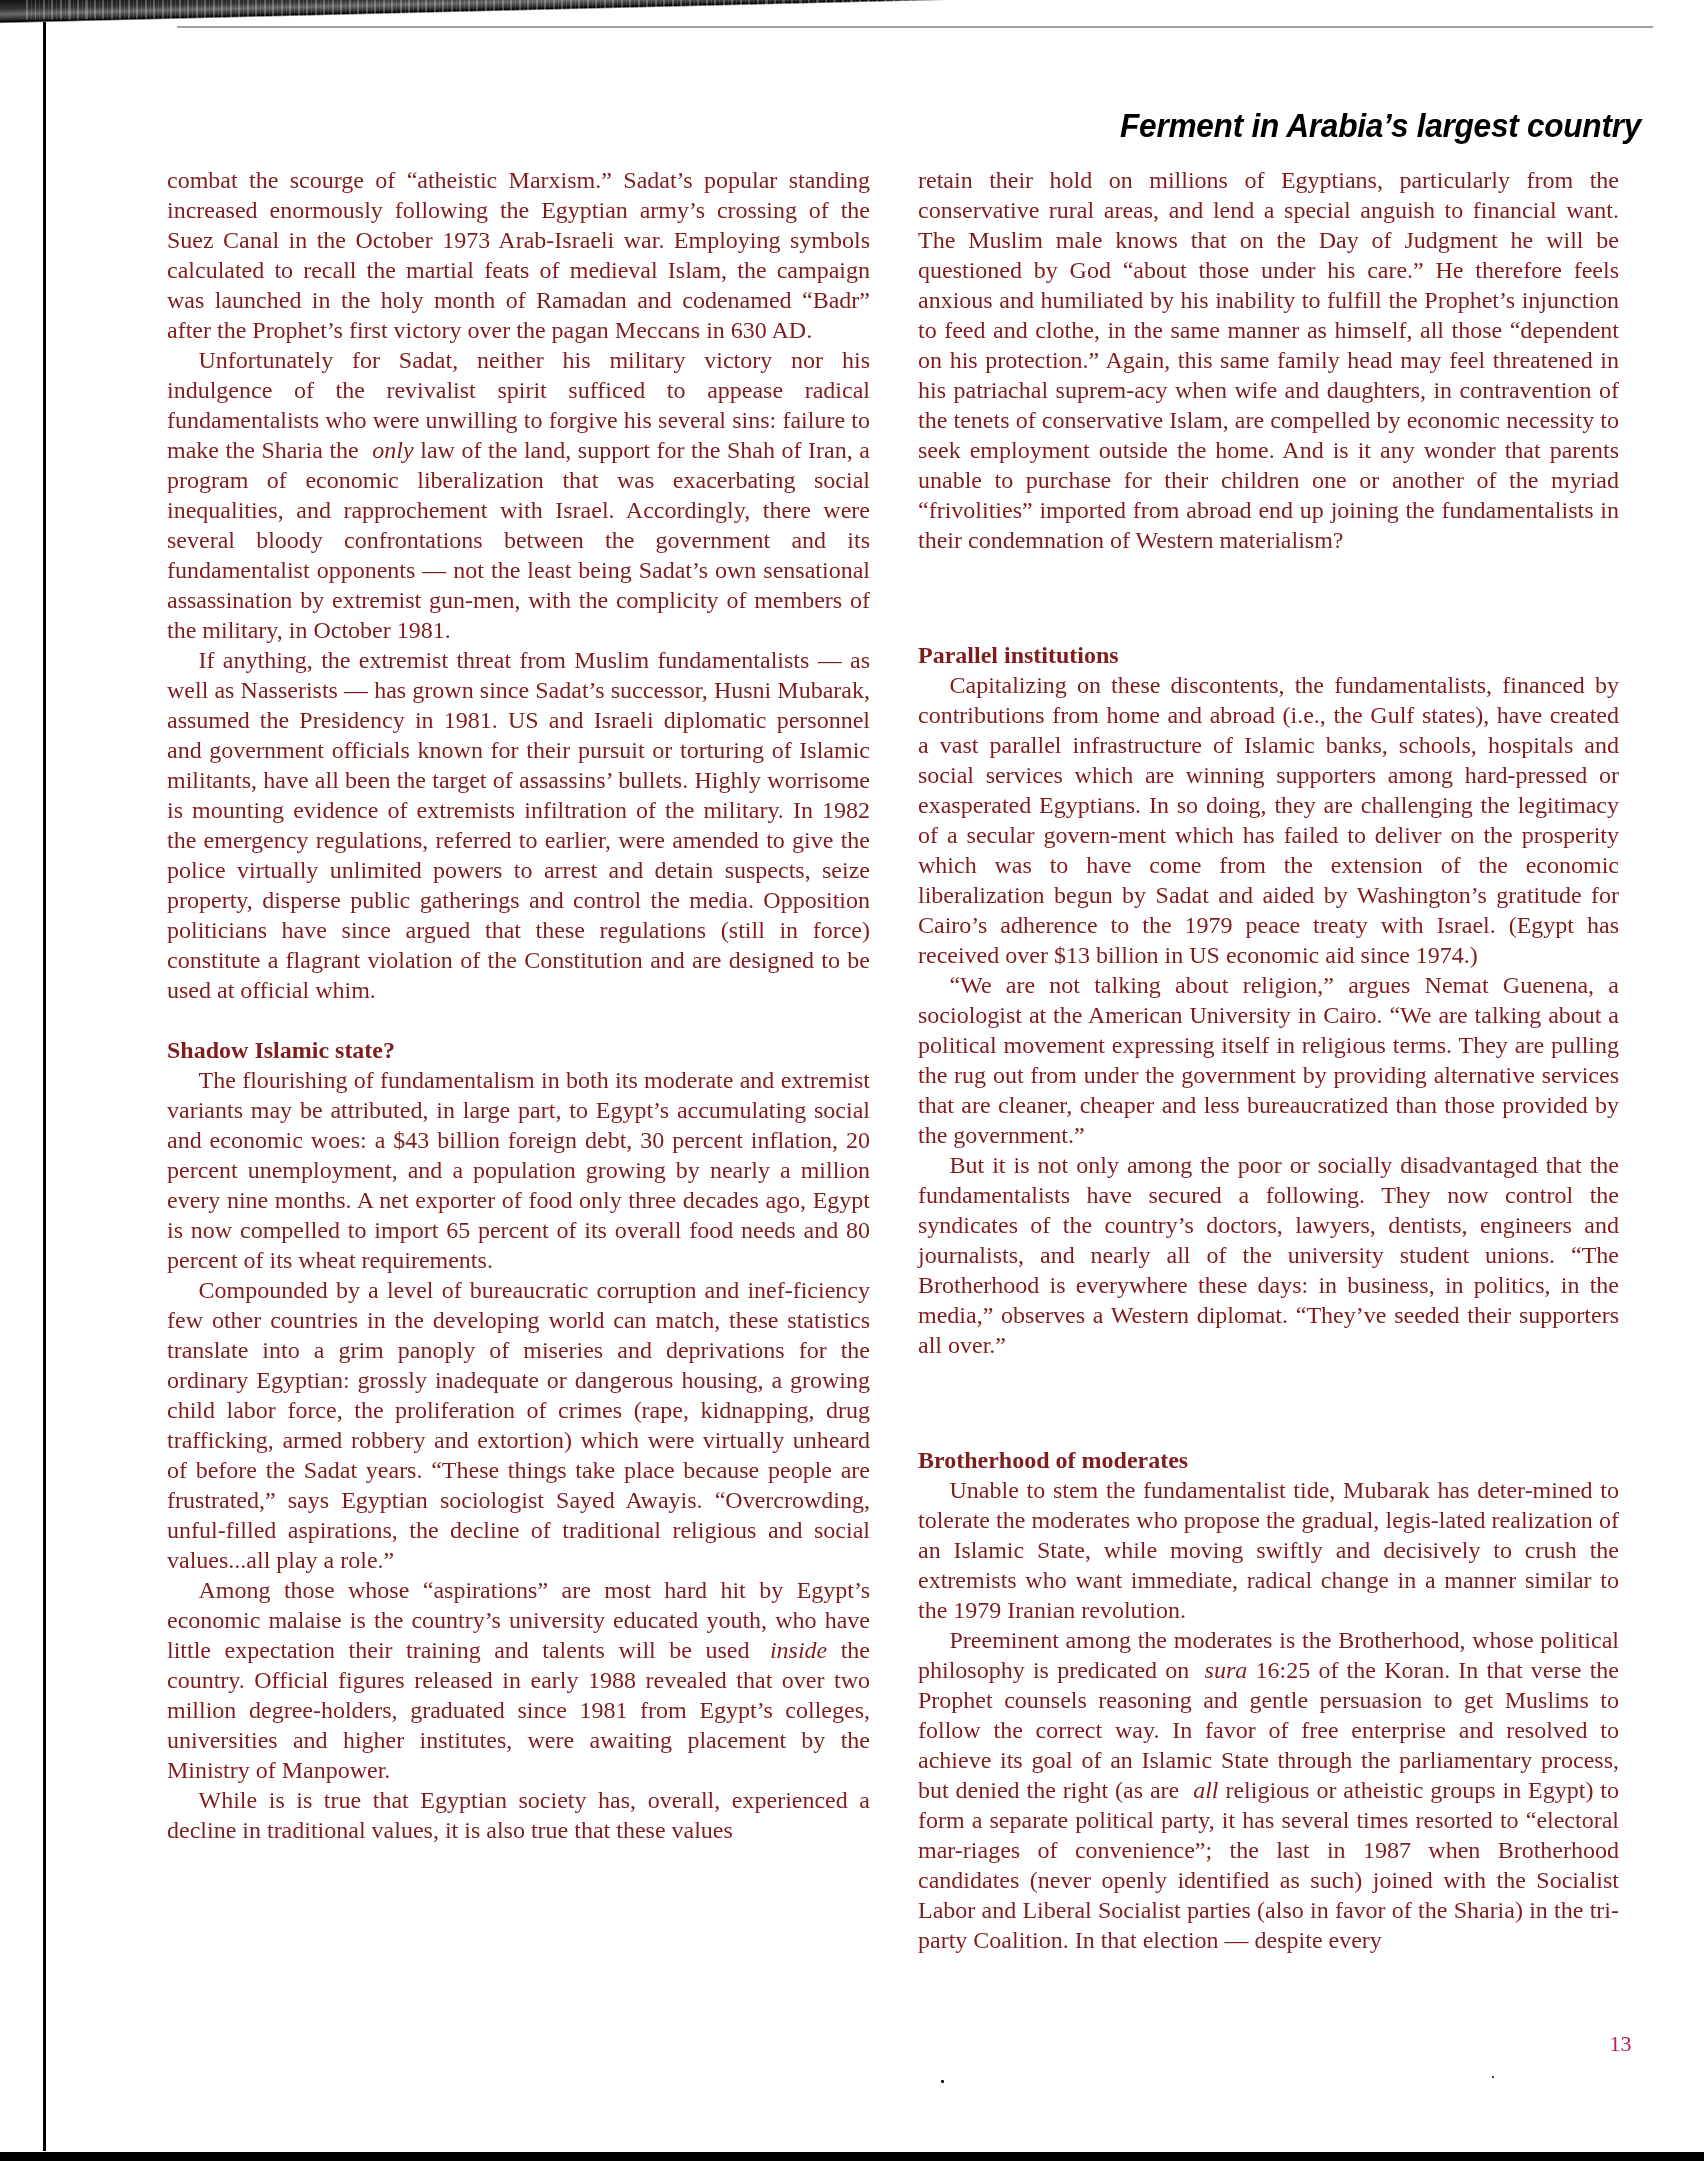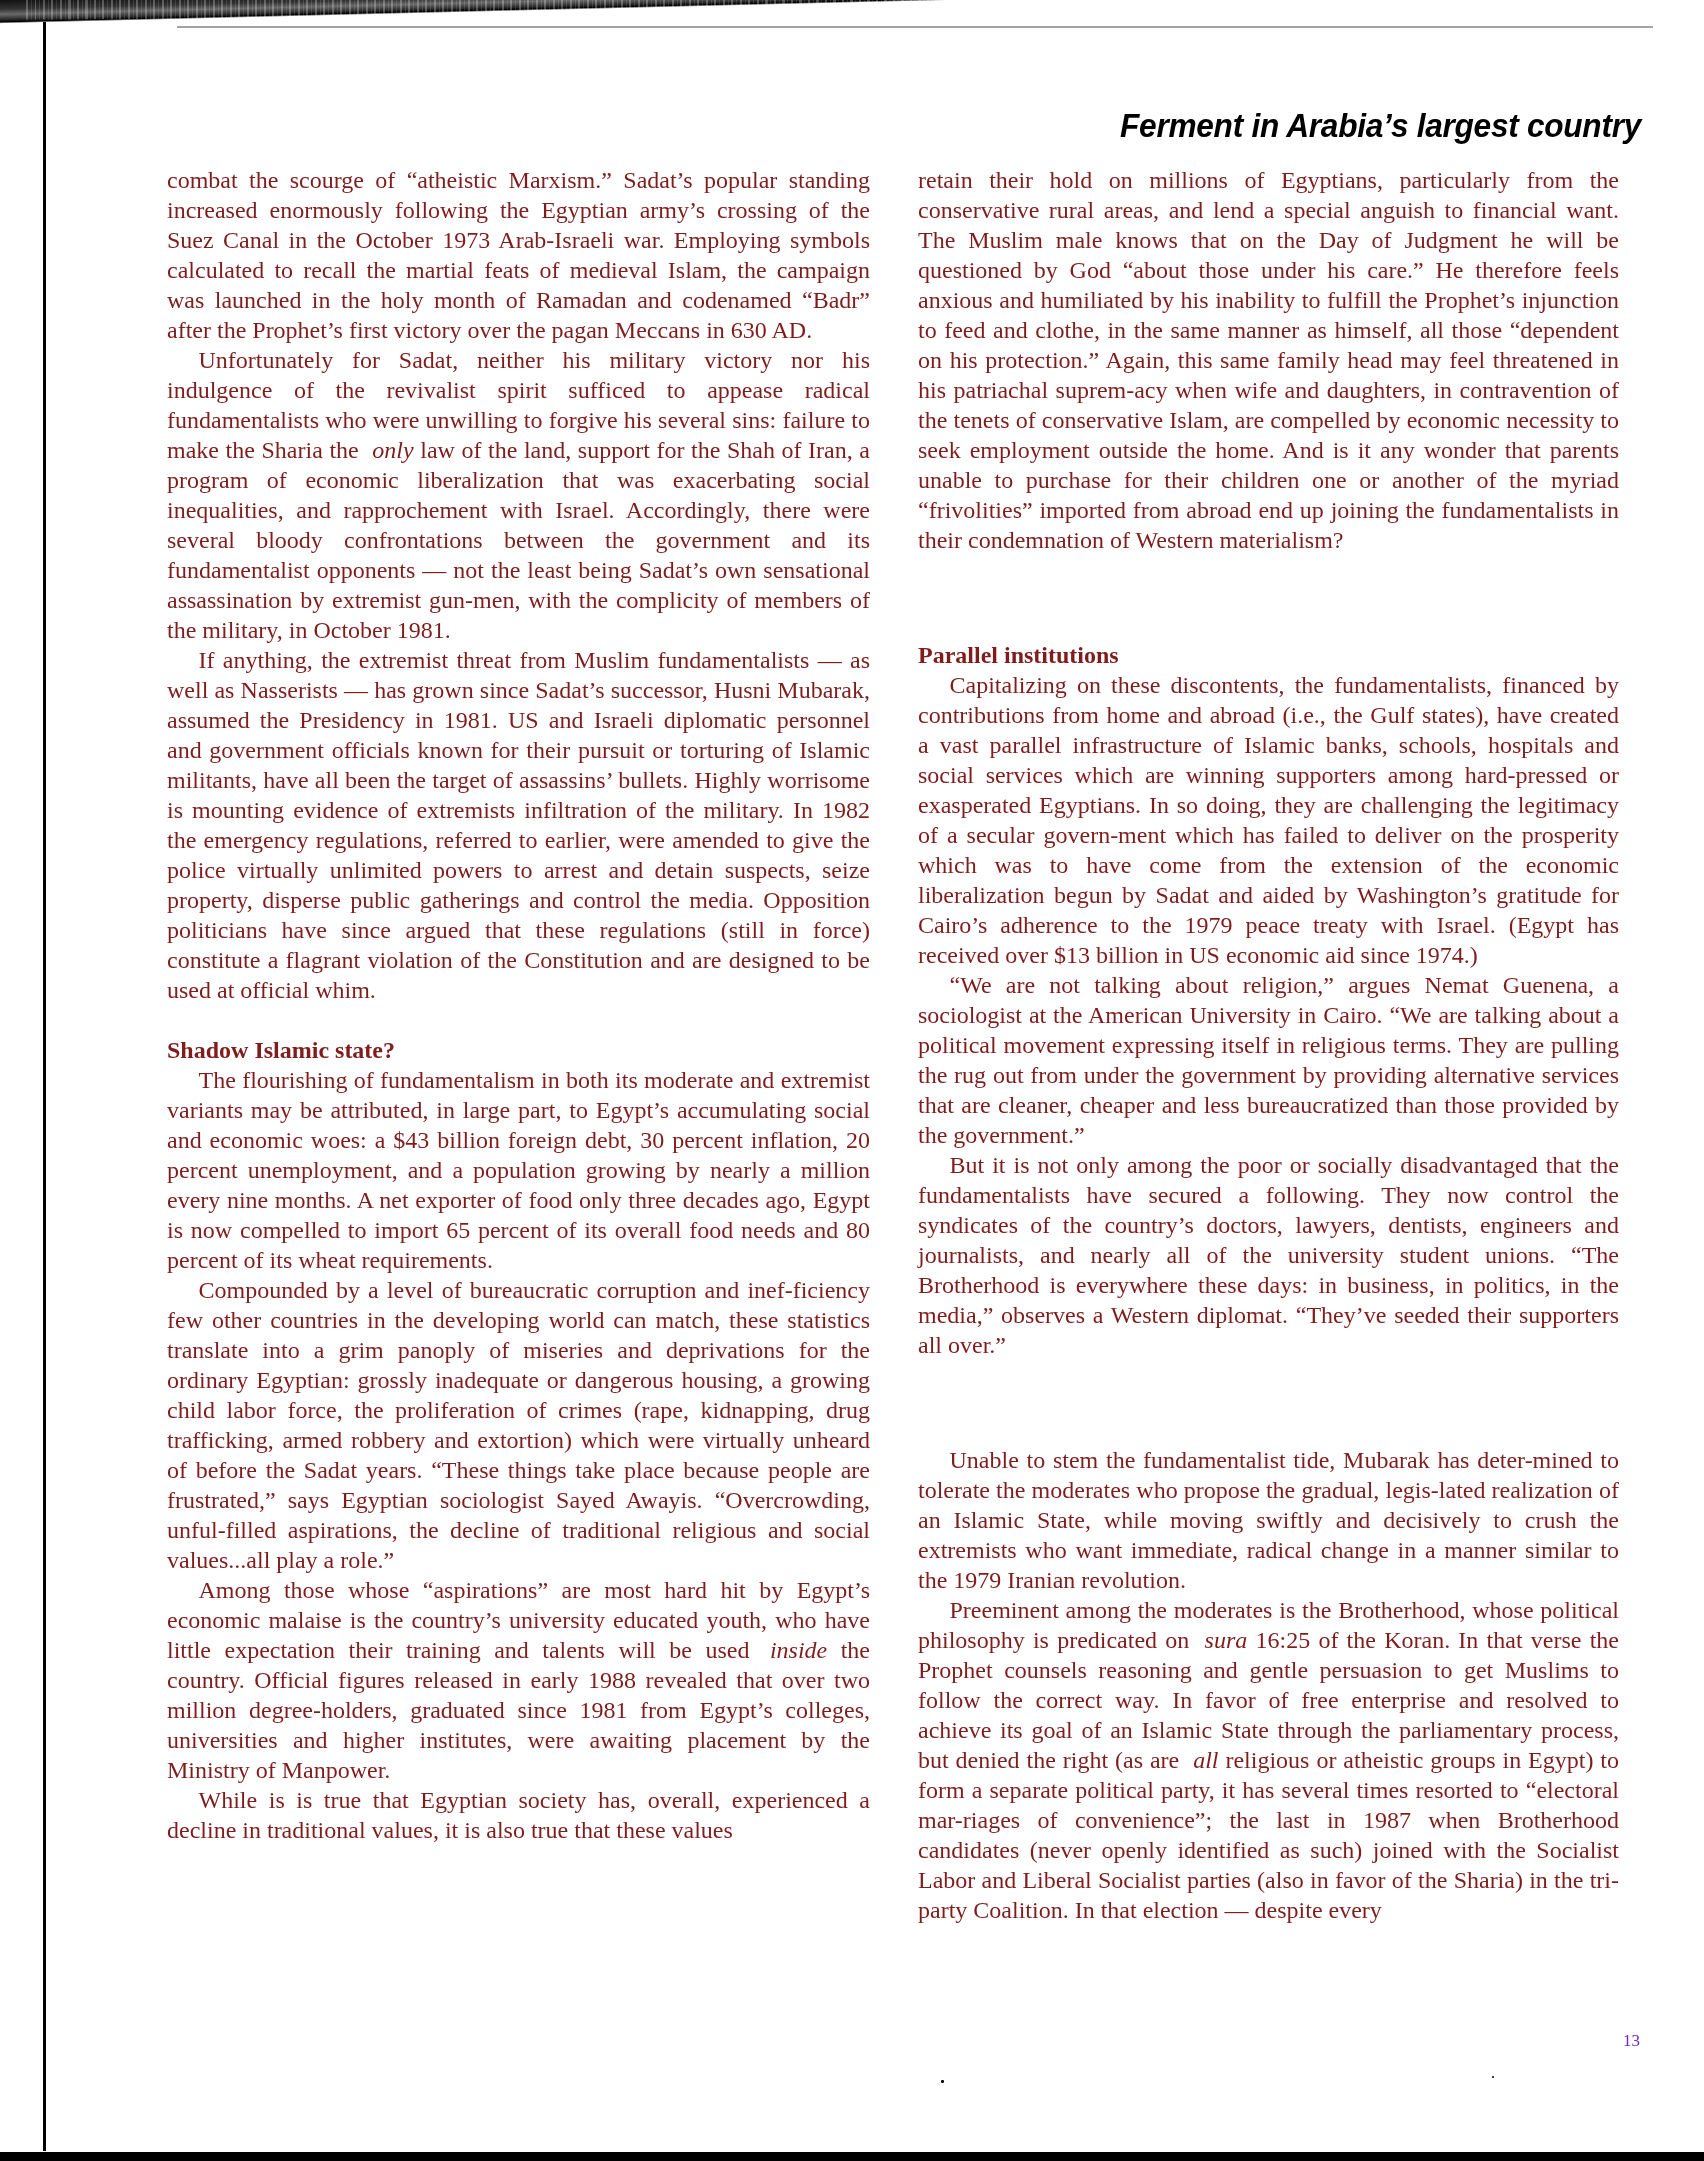--- a/index.html
+++ b/index.html
@@ -38,22 +38,22 @@
   .col p { margin:0; text-indent:0; }
   .col p.ind { text-indent:31.5px; }
   .col h3 {
     margin:0; font-family:"Liberation Serif", serif; font-weight:bold; font-size:24px; line-height:30px;
   }
   .col em { font-style:italic;margin-left:7px; }
   .gap-left-shadow { height:30px; }
   .gap-right-parallel { height:85px; }
   .gap-right-brotherhood { height:85px; }
   .page-number {
-    position:absolute; left:1601px; top:2031px; width:39px; text-align:right;
-    font-family:"Liberation Serif", serif; font-size:17px; color:#6d28d9;
+    position:absolute; left:1601px; top:2031px; width:39px; text-align:center;
+    font-family:"Liberation Serif", serif; font-size:22px; color:#be185d;
   }
   .speck { position:absolute; background:#000; border-radius:50%; }
 </style>
 </head>
 <body>
 
 <div class="scan-top"></div>
 <div class="scan-top-noise"></div>
 <div class="top-rule"></div>
 <div class="left-border"></div>
@@ -74,20 +74,21 @@
 </div>
 
 <div class="col col-right">
   <p>retain their hold on millions of Egyptians, particularly from the conservative rural areas, and lend a special anguish to financial want. The Muslim male knows that on the Day of Judgment he will be questioned by God “about those under his care.” He therefore feels anxious and humiliated by his inability to fulfill the Prophet’s injunction to feed and clothe, in the same manner as himself, all those “dependent on his protection.” Again, this same family head may feel threatened in his patriachal suprem-acy when wife and daughters, in contravention of the tenets of conservative Islam, are compelled by economic necessity to seek employment outside the home. And is it any wonder that parents unable to purchase for their children one or another of the myriad “frivolities” imported from abroad end up joining the fundamentalists in their condemnation of Western materialism?</p>
   <div class="gap-right-parallel"></div>
   <h3>Parallel institutions</h3>
   <p class="ind">Capitalizing on these discontents, the fundamentalists, financed by contributions from home and abroad (i.e., the Gulf states), have created a vast parallel infrastructure of Islamic banks, schools, hospitals and social services which are winning supporters among hard-pressed or exasperated Egyptians. In so doing, they are challenging the legitimacy of a secular govern-ment which has failed to deliver on the prosperity which was to have come from the extension of the economic liberalization begun by Sadat and aided by Washington’s gratitude for Cairo’s adherence to the 1979 peace treaty with Israel. (Egypt has received over $13 billion in US economic aid since 1974.)</p>
   <p class="ind">“We are not talking about religion,” argues Nemat Guenena, a sociologist at the American University in Cairo. “We are talking about a political movement expressing itself in religious terms. They are pulling the rug out from under the government by providing alternative services that are cleaner, cheaper and less bureaucratized than those provided by the government.”</p>
   <p class="ind">But it is not only among the poor or socially disadvantaged that the fundamentalists have secured a following. They now control the syndicates of the country’s doctors, lawyers, dentists, engineers and journalists, and nearly all of the university student unions. “The Brotherhood is everywhere these days: in business, in politics, in the media,” observes a Western diplomat. “They’ve seeded their supporters all over.”</p>
   <div class="gap-right-brotherhood"></div>
+  <h3>Brotherhood of moderates</h3>
   <p class="ind">Unable to stem the fundamentalist tide, Mubarak has deter-mined to tolerate the moderates who propose the gradual, legis-lated realization of an Islamic State, while moving swiftly and decisively to crush the extremists who want immediate, radical change in a manner similar to the 1979 Iranian revolution.</p>
   <p class="ind"><span>Preeminent among the moderates is the Brotherhood, whose political philosophy is predicated on </span><em>sura</em><span> 16:25 of the Koran. In that verse the Prophet counsels reasoning and gentle persuasion to get Muslims to follow the correct way. In favor of free enterprise and resolved to achieve its goal of an Islamic State through the parliamentary process, but denied the right (as are </span><em>all</em><span> religious or atheistic groups in Egypt) to form a separate political party, it has several times resorted to “electoral mar-riages of convenience”; the last in 1987 when Brotherhood candidates (never openly identified as such) joined with the Socialist Labor and Liberal Socialist parties (also in favor of the Sharia) in the tri-party Coalition. In that election — despite every</span></p>
 </div>
 
 <div class="page-number">13</div>
 
 <div class="speck" style="left:941px;top:2080px;width:2.6px;height:2.6px;"></div>
 <div class="speck" style="left:1492px;top:2076px;width:2px;height:2px;"></div>
 
 

